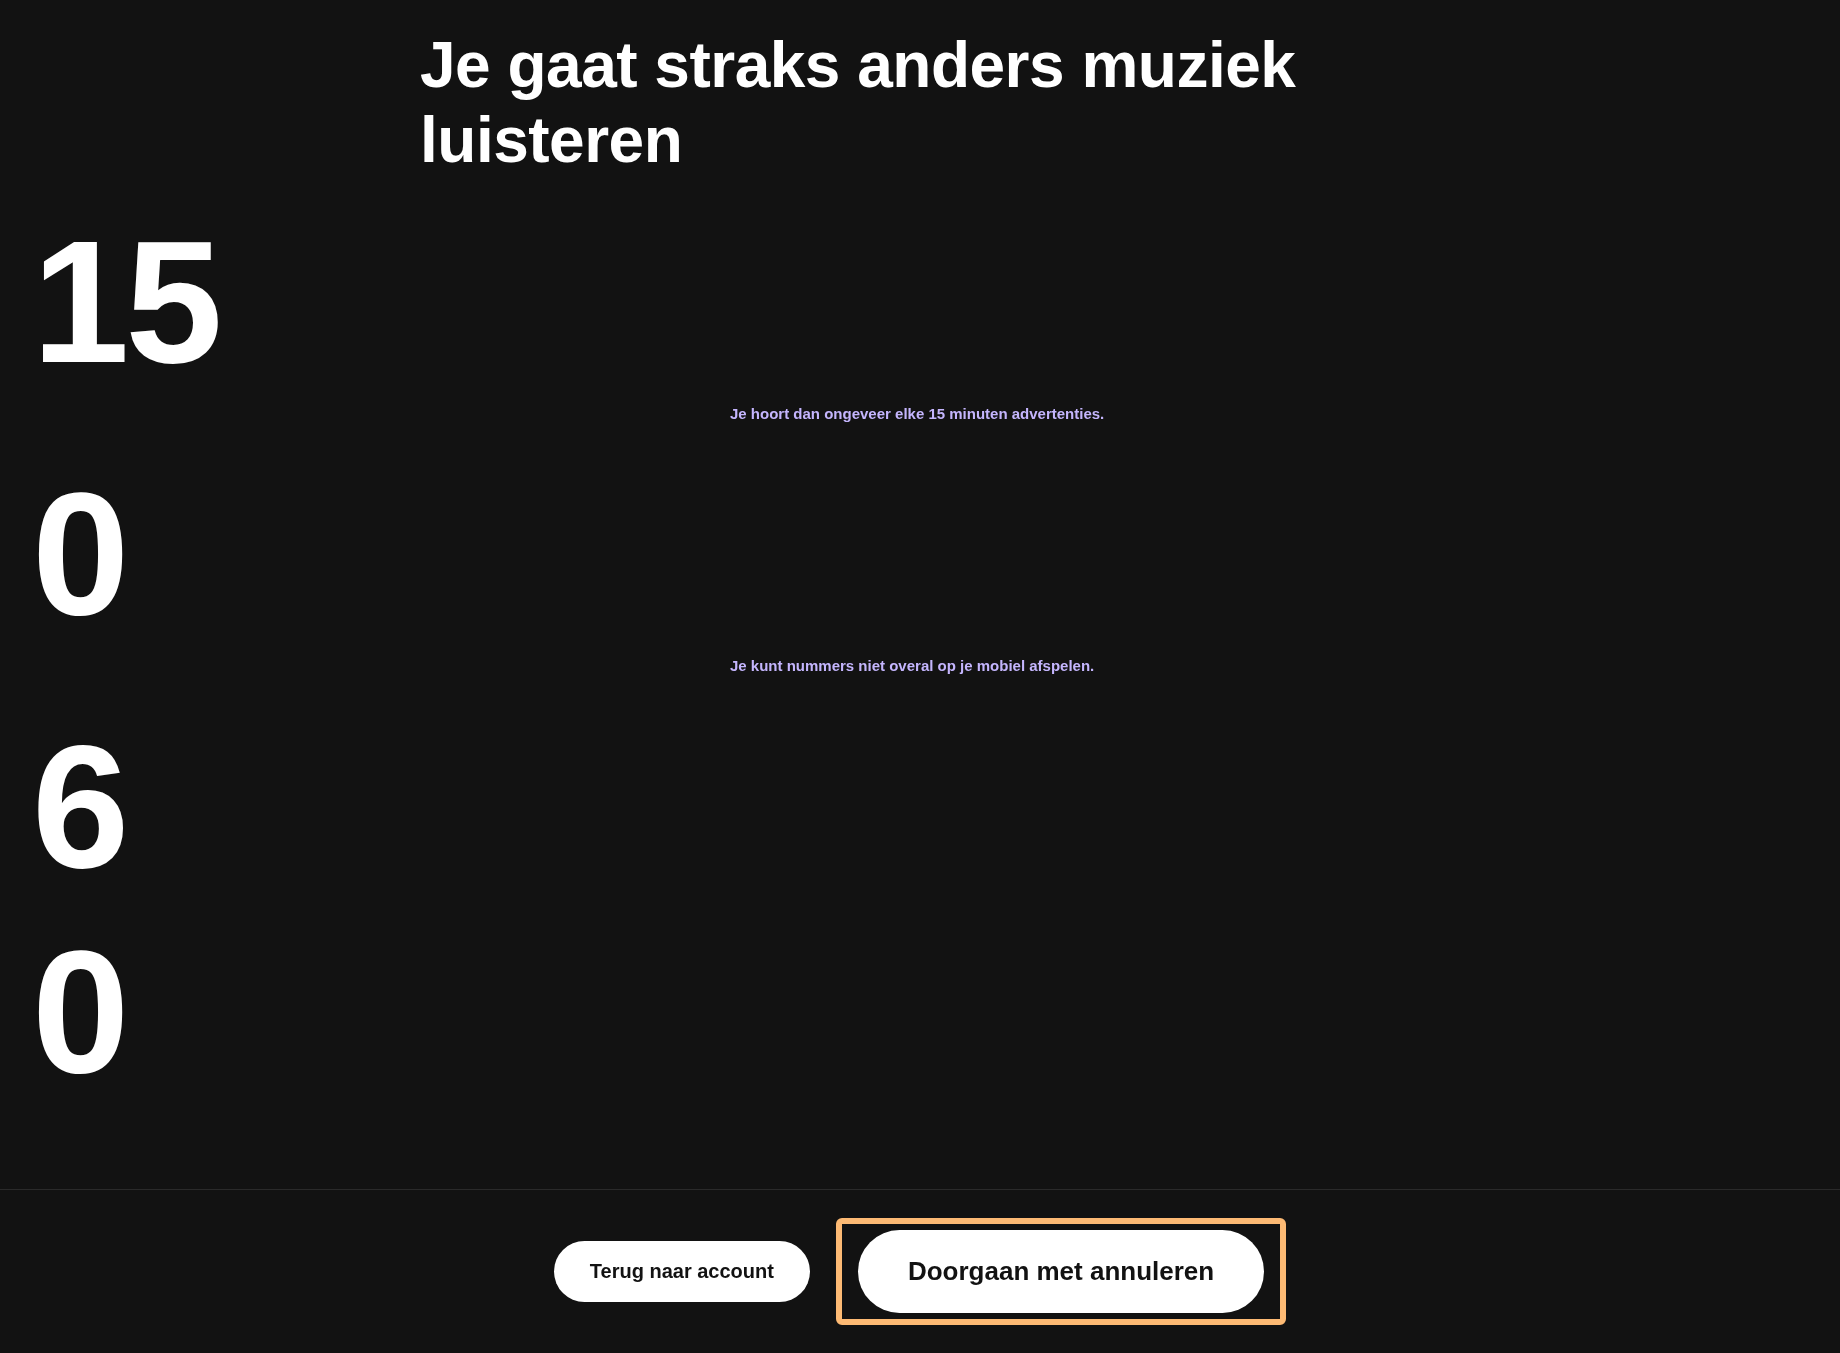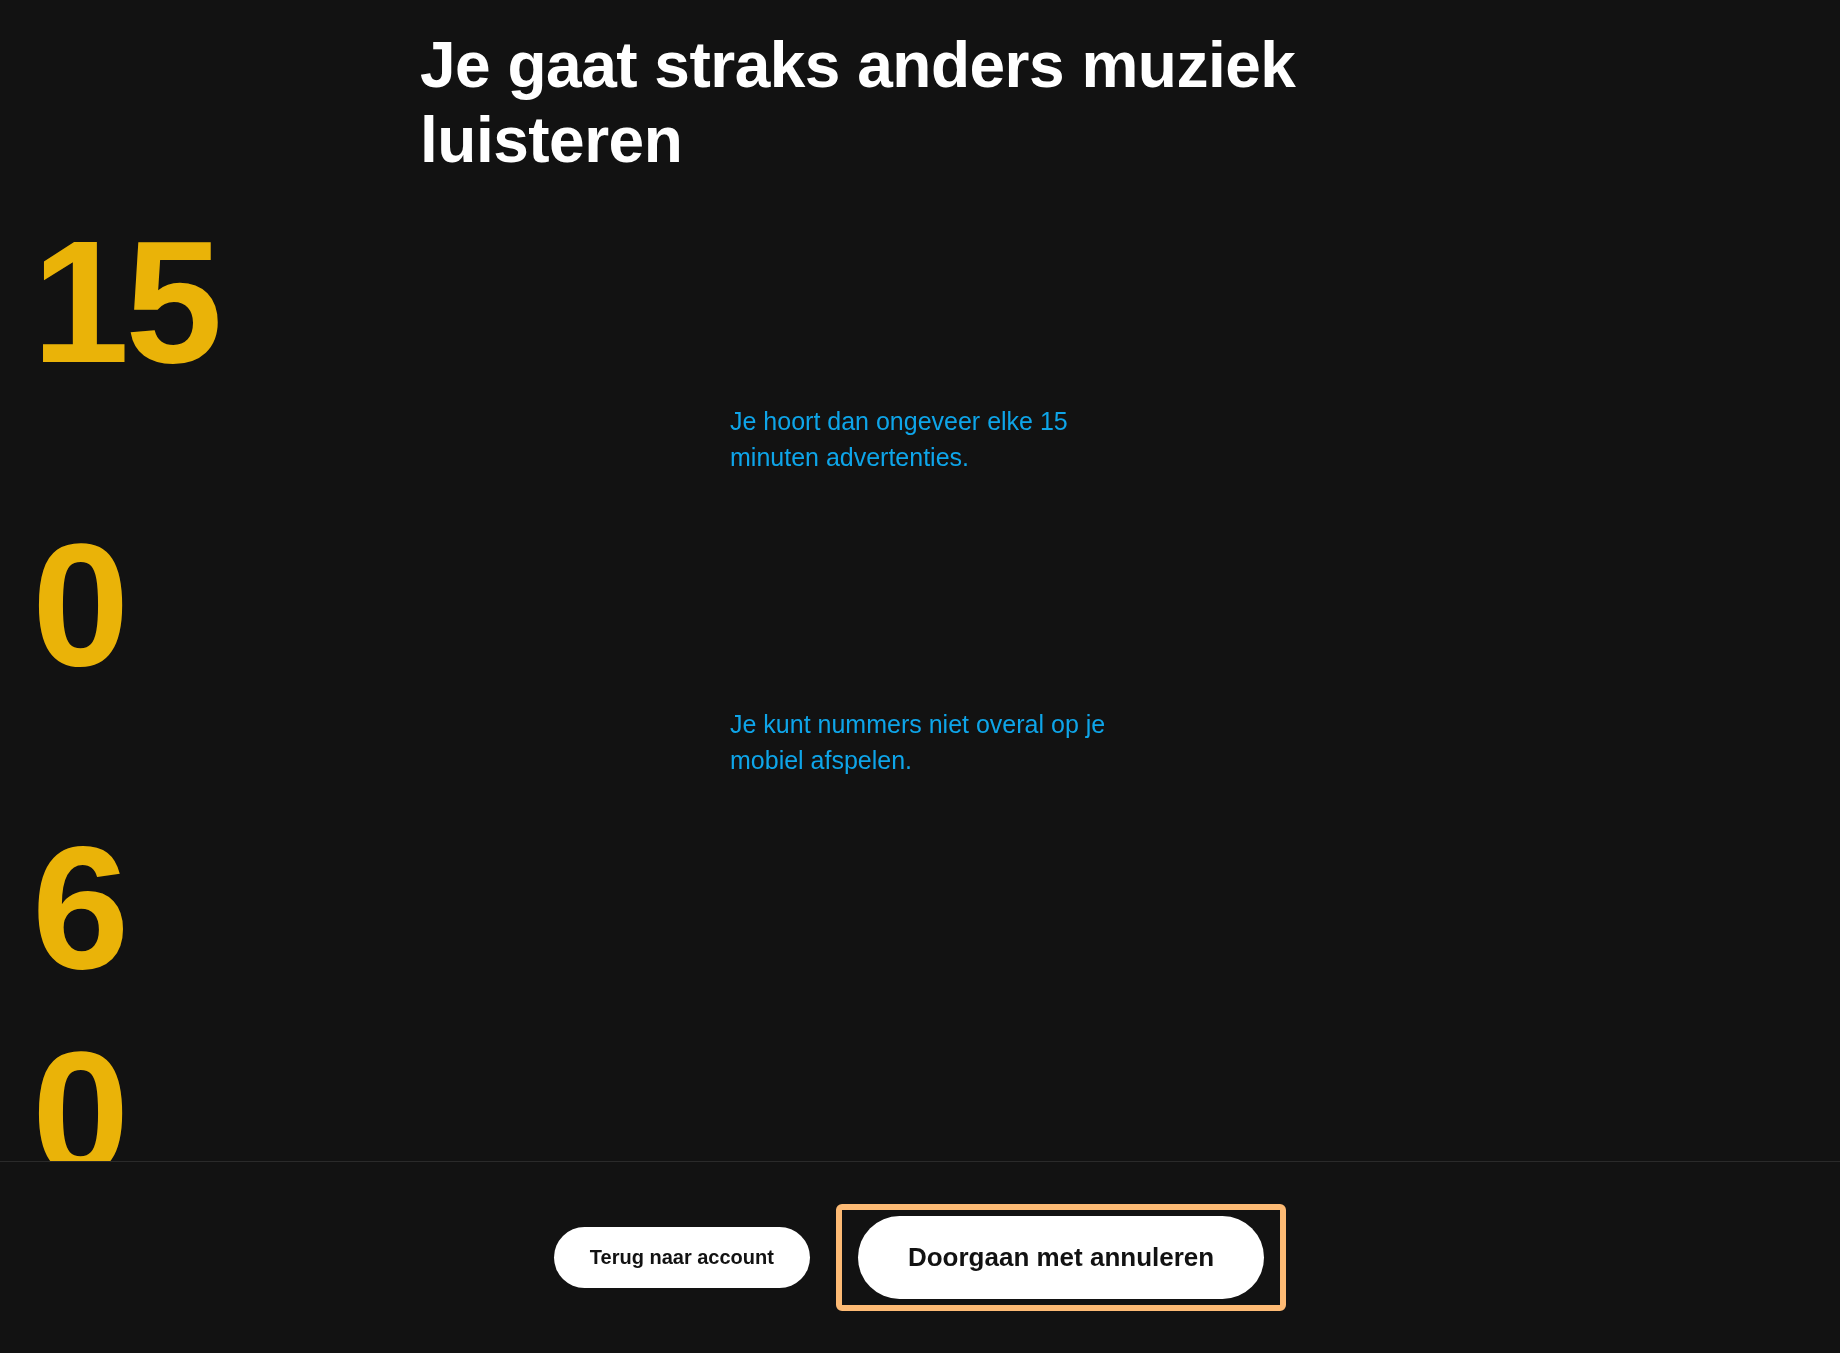--- a/index.html
+++ b/index.html
@@ -71,40 +71,40 @@
     margin-top: 56px;
   }
   .stat:first-of-type {
     margin-top: 50px;
   }
 
   .stat-number {
     font-size: 175px;
     line-height: 0.85;
     font-weight: 800;
-    color: #eab308;
+    color: #ffffff;
     letter-spacing: -4px;
   }
 
   .stat-caption {
     margin: 26px auto 0 auto;
     max-width: 380px;
-    font-size: 25px;
+    font-size: 15px;
     line-height: 1.45;
-    font-weight: 400;
-    color: #0ea5e9;
+    font-weight: 700;
+    color: #c4b5fd;
   }
 
   
   .footer {
     position: absolute;
     left: 0;
     right: 0;
     bottom: 0;
-    height: 192px;
+    height: 164px;
     background: #121212;
     border-top: 1px solid #2a2a2a;
     display: flex;
     align-items: center;
     justify-content: center;
     gap: 26px;
     padding: 0 40px;
     box-sizing: border-box;
   }
 

